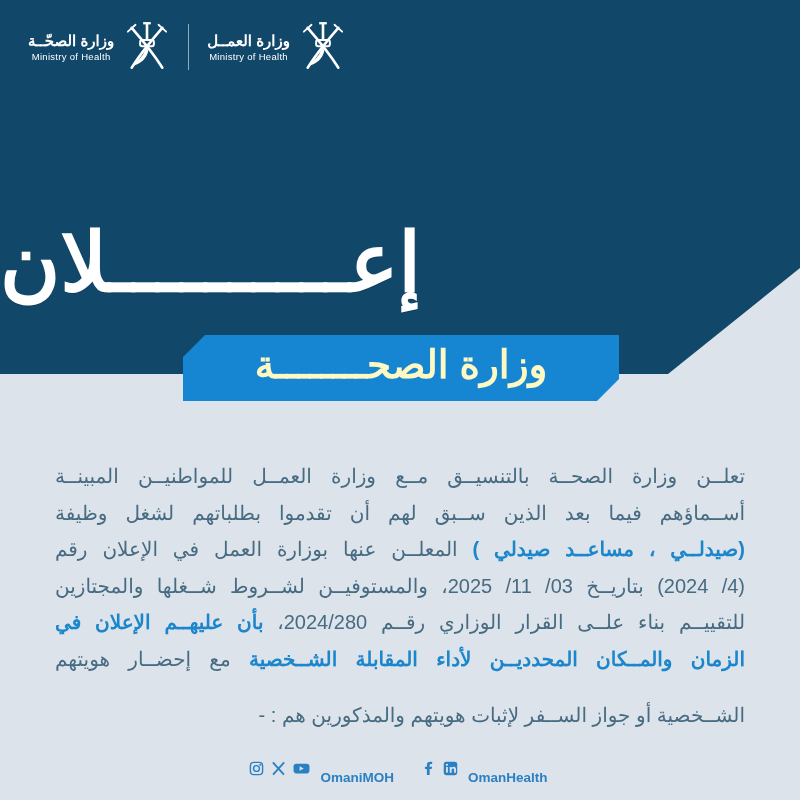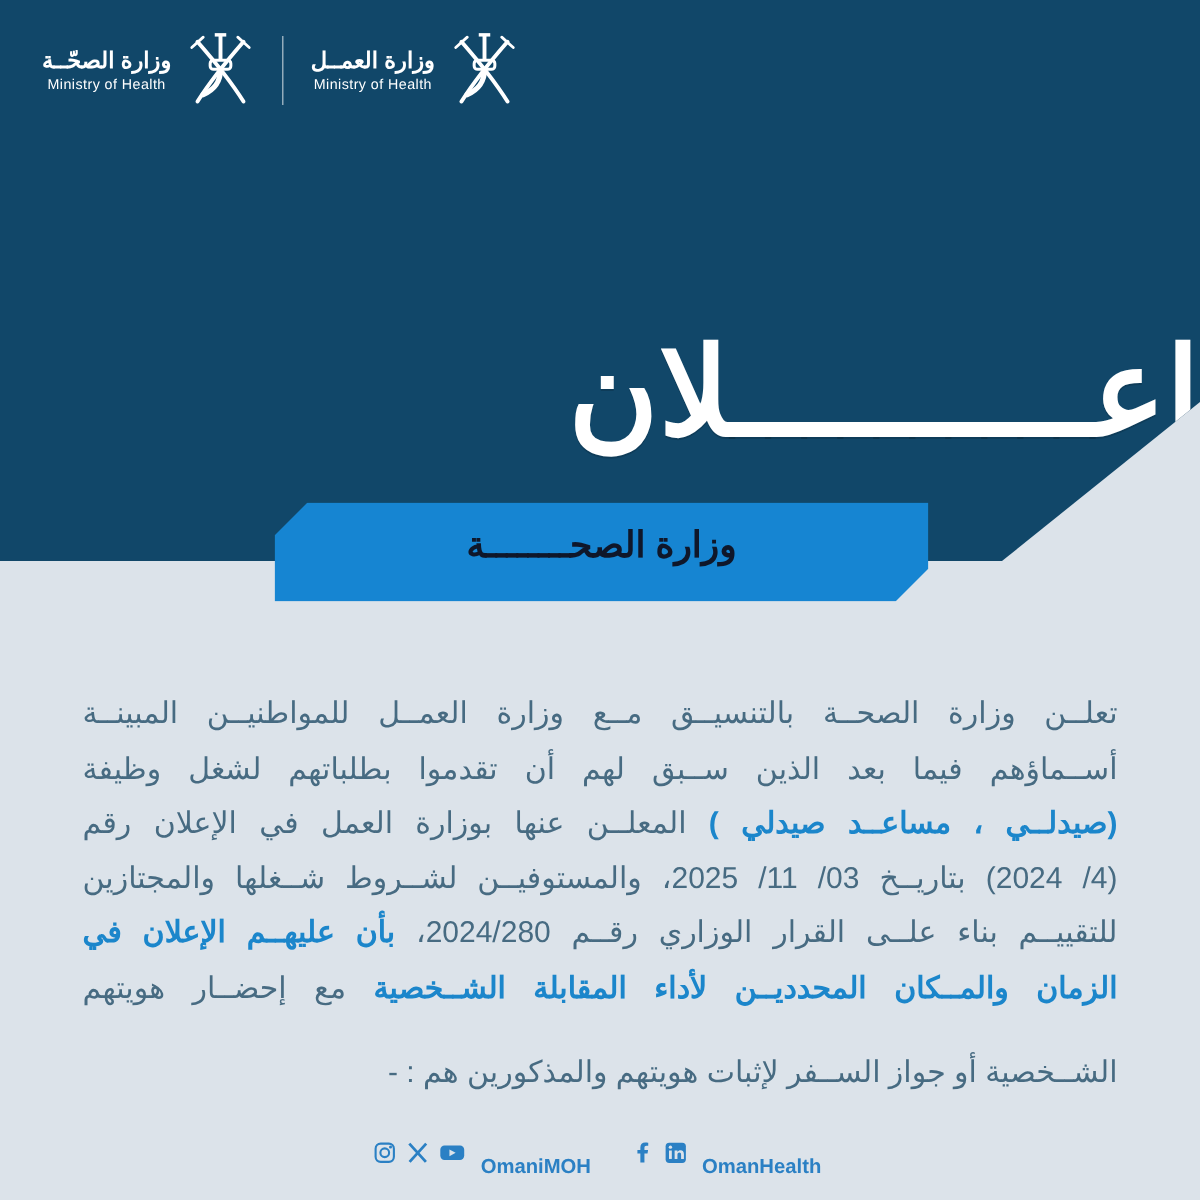--- a/index.html
+++ b/index.html
@@ -18,32 +18,32 @@
   .logos { position:absolute; top:20px; left:28px; display:flex; align-items:center; }
   .ministry { display:flex; align-items:center; gap:10px; }
   .m-text { display:flex; flex-direction:column; align-items:center; color:#fff; }
   .m-ar { font-size:15px; font-weight:bold; direction:rtl; line-height:1.35; }
   .m-en { font-size:9.5px; letter-spacing:.3px; line-height:1.3; }
   .emblem { width:46px; height:54px; }
   .logo-divider { width:1px; height:46px; background:rgba(255,255,255,.55); margin:0 18px; }
 
   .title {
     position:absolute; top:212px; left:0; width:800px;
-    text-align:right; direction:rtl;
+    text-align:left; direction:rtl;
     color:#ffffff; font-size:82px; font-weight:bold; line-height:1.25;
     text-shadow:0 1px 0 rgba(0,0,0,.15);
   }
   .banner {
     position:absolute; left:183px; top:335px; width:436px; height:66px;
     background:#1685d2;
     clip-path: polygon(22px 0, 436px 0, 436px 44px, 414px 66px, 0 66px, 0 22px);
     display:flex; align-items:center; justify-content:center;
   }
   .banner-text {
-    color:#0f172a; font-size:24px; font-weight:bold; direction:rtl;
+    color:#fef9c3; font-size:39px; font-weight:bold; direction:rtl;
     line-height:1; padding-bottom:8px;
   }
 
   .body-text {
     position:absolute; top:458px; left:55px; width:690px;
     direction:rtl; color:#476b82; font-size:20px; line-height:36.5px;
   }
   .body-line { text-align:justify; text-align-last:justify; text-justify:inter-word; }
   .body-line.last { text-align-last:right;margin-top:20px; }
   .hl { color:#1b86cb; font-weight:bold; }

